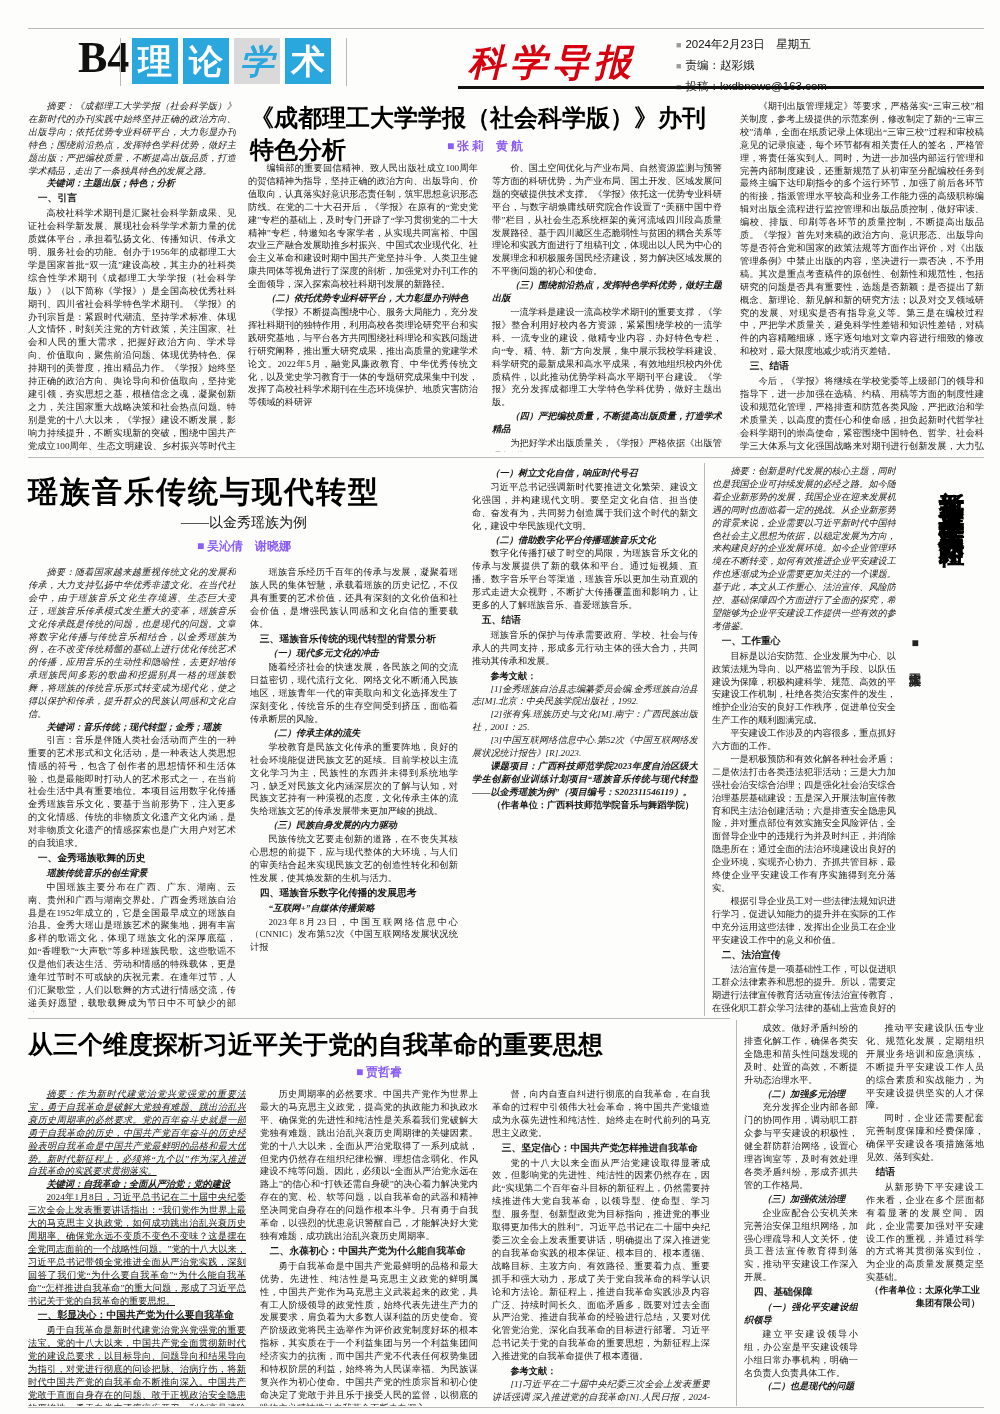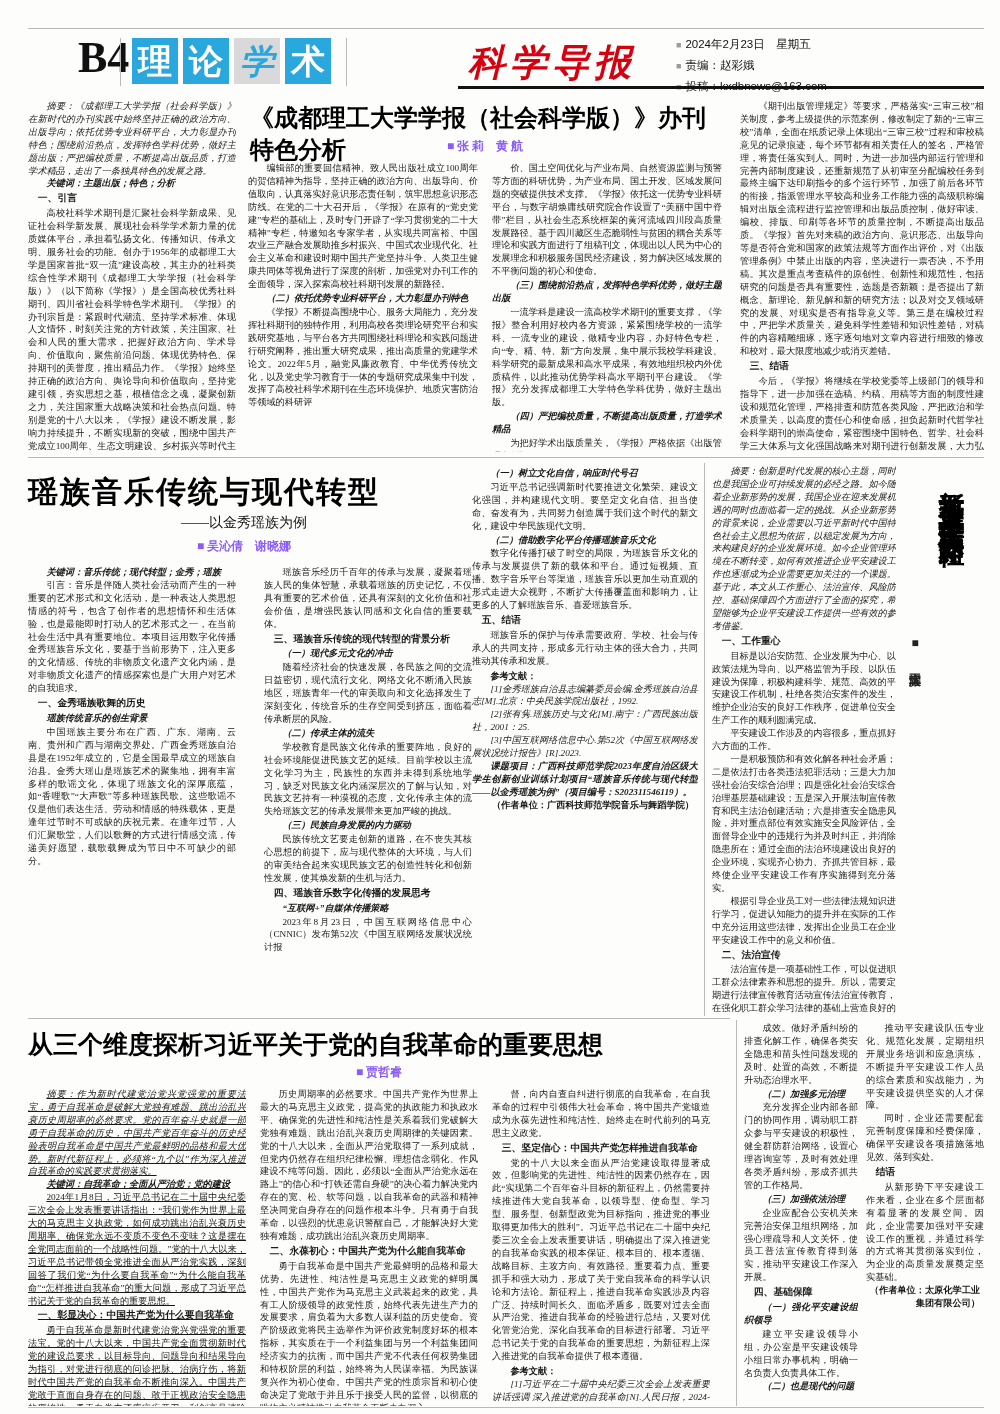--- a/index.html
+++ b/index.html
@@ -96,27 +96,28 @@
 </div>
 
 <div class="hline" style="left:28px;top:457px;width:956px;"></div>
 
 <div>
   <div class="abs a-title" style="left:28px;top:472px;width:432px;font-size:30px;letter-spacing:2px;">瑶族音乐传统与现代转型</div>
   <div class="abs subtitle" style="left:28px;top:514px;width:432px;">——以金秀瑶族为例</div>
   <div class="abs a-byline" style="left:28px;top:538px;width:432px;">■ 吴沁倩　谢晓娜</div>
 
   <div class="abs flow" style="left:28px;top:566px;width:208px;height:446px;">
+      <div class="seg abs1">摘要：随着国家越来越重视传统文化的发展和传承，大力支持弘扬中华优秀非遗文化。在当代社会中，由于瑶族音乐文化生存境遇、生态巨大变迁，瑶族音乐传承模式发生重大的变革，瑶族音乐文化传承既是传统的问题，也是现代的问题。文章将数字化传播与传统音乐相结合，以金秀瑶族为例，在不改变传统精髓的基础上进行优化传统艺术的传播，应用音乐的生动性和隐喻性，去更好地传承瑶族民间多彩的歌曲和挖掘别具一格的瑶族歌舞，将瑶族的传统音乐形式转变成为现代化，使之得以保护和传承，提升群众的民族认同感和文化自信。</div>
       <div class="seg kw">关键词：音乐传统；现代转型；金秀；瑶族</div>
       <div class="seg p">引言：音乐是伴随人类社会活动而产生的一种重要的艺术形式和文化活动，是一种表达人类思想情感的符号，包含了创作者的思想情怀和生活体验，也是最能即时打动人的艺术形式之一，在当前社会生活中具有重要地位。本项目运用数字化传播金秀瑶族音乐文化，要基于当前形势下，注入更多的文化情感、传统的非物质文化遗产文化内涵，是对非物质文化遗产的情感探索也是广大用户对艺术的自我追求。</div>
       <div class="seg h1">一、金秀瑶族歌舞的历史</div>
       <div class="seg h2">瑶族传统音乐的创生背景</div>
       <div class="seg p">中国瑶族主要分布在广西、广东、湖南、云南、贵州和广西与湖南交界处。广西金秀瑶族自治县是在1952年成立的，它是全国最早成立的瑶族自治县。金秀大瑶山是瑶族艺术的聚集地，拥有丰富多样的歌谣文化，体现了瑶族文化的深厚底蕴，如“香哩歌”“大声歌”等多种瑶族民歌。这些歌谣不仅是他们表达生活、劳动和情感的特殊载体，更是逢年过节时不可或缺的庆祝元素。在逢年过节，人们汇聚歌堂，人们以歌舞的方式进行情感交流，传递美好愿望，载歌载舞成为节日中不可缺少的部分。</div>
     </div>
-  <div class="abs flow" style="left:250px;top:566px;width:208px;height:446px;margin-left:14px;">
+  <div class="abs flow" style="left:250px;top:566px;width:208px;height:446px;">
       <div class="seg p">瑶族音乐经历千百年的传承与发展，凝聚着瑶族人民的集体智慧，承载着瑶族的历史记忆，不仅具有重要的艺术价值，还具有深刻的文化价值和社会价值，是增强民族认同感和文化自信的重要载体。</div>
       <div class="seg h1">三、瑶族音乐传统的现代转型的背景分析</div>
       <div class="seg h2">（一）现代多元文化的冲击</div>
       <div class="seg p">随着经济社会的快速发展，各民族之间的交流日益密切，现代流行文化、网络文化不断涌入民族地区，瑶族青年一代的审美取向和文化选择发生了深刻变化，传统音乐的生存空间受到挤压，面临着传承断层的风险。</div>
       <div class="seg h2">（二）传承主体的流失</div>
       <div class="seg p">学校教育是民族文化传承的重要阵地，良好的社会环境能促进民族文艺的延续。目前学校以主流文化学习为主，民族性的东西并未得到系统地学习，缺乏对民族文化内涵深层次的了解与认知，对民族文艺持有一种漠视的态度，文化传承主体的流失给瑶族文艺的传承发展带来更加严峻的挑战。</div>
       <div class="seg h2">（三）民族自身发展的内力驱动</div>
       <div class="seg p">民族传统文艺要走创新的道路，在不丧失其核心思想的前提下，应与现代整体的大环境，与人们的审美结合起来实现民族文艺的创造性转化和创新性发展，使其焕发新的生机与活力。</div>
       <div class="seg h1">四、瑶族音乐数字化传播的发展思考</div>
       <div class="seg h2">“互联网+”自媒体传播策略</div>

